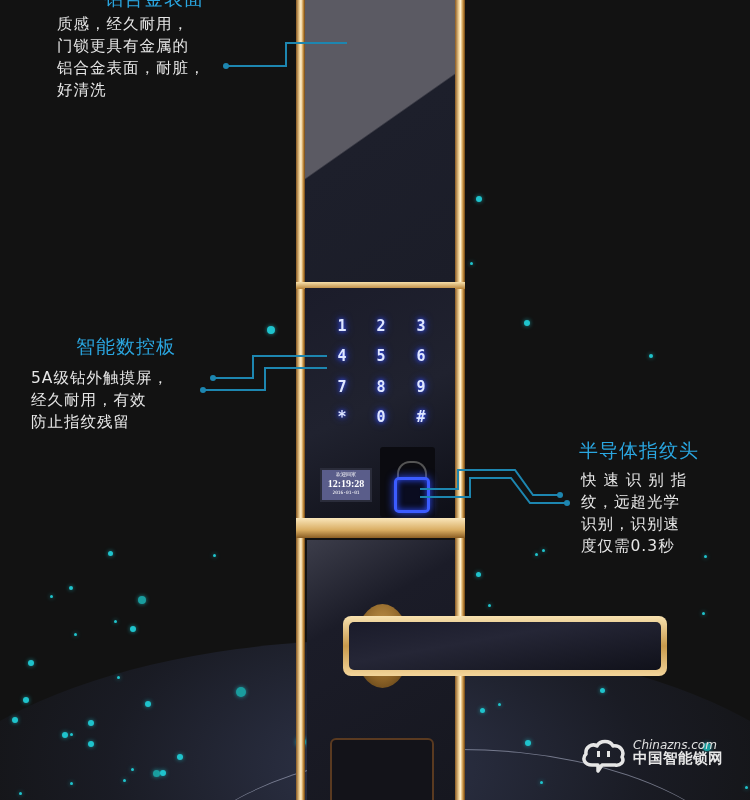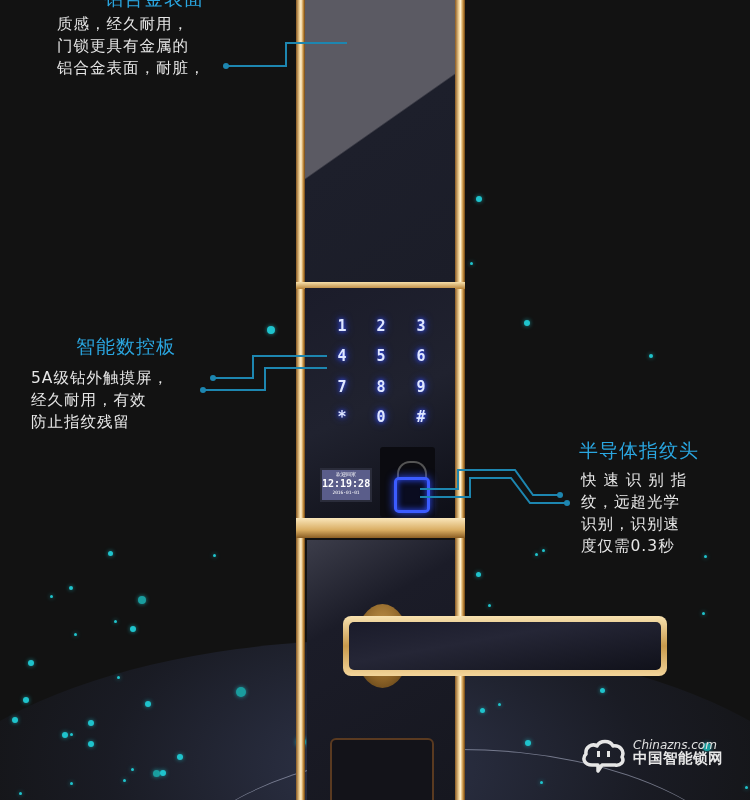--- a/index.html
+++ b/index.html
@@ -43,21 +43,21 @@
     color:#dfe7ff; font-size:15px; font-weight:bold;
     text-shadow:0 0 4px #3a55ff, 0 0 8px #2a44ff;
     font-family:"DejaVu Sans Mono", monospace;
   }
   .screen {
     position:absolute; left:320px; top:468px; width:48px; height:30px;
     background:#5a5d8a; border:2px solid #2a2c3a;
     color:#fff; text-align:center; font-family:"DejaVu Sans Mono", monospace;
   }
   .screen .s1 { font-size:5px; line-height:8px; }
-  .screen .s2 { font-size:10px; line-height:11px; font-weight:bold; }
+  .screen .s2 { font-size:10px; line-height:11px; font-weight:bold;font-family:Liberation Serif, serif; }
   .screen .s3 { font-size:4.5px; line-height:7px; }
   .fp-housing { position:absolute; left:380px; top:447px; width:55px; height:70px; background:#0b0b10; border-radius:3px; }
   .fp-sensor {
     position:absolute; left:394px; top:477px; width:30px; height:30px;
     border:3px solid #3b5cff; border-radius:5px; background:#0a0c20;
     box-shadow:0 0 8px #2d4dff, inset 0 0 6px #2d4dff;
   }
   .fp-top { position:absolute; left:397px; top:461px; width:26px; height:16px; border-radius:13px 13px 0 0; border:2px solid #555; border-bottom:none; }
   .lower-panel {
     left:307px; top:540px; width:148px; height:260px;
@@ -187,20 +187,21 @@
     <circle cx="560" cy="495" r="3"></circle>
     <circle cx="567" cy="503" r="3"></circle>
   </g>
 </svg>
 
 <div class="title" style="left:104px;top:-14px">铝合金表面</div>
 <div class="desc" style="left:57px;top:13px">
   <div>质感，经久耐用，</div>
   <div>门锁更具有金属的</div>
   <div>铝合金表面，耐脏，</div>
+  <div>好清洗</div>
 </div>
 
 <div class="title" style="left:76px;top:334px">智能数控板</div>
 <div class="desc" style="left:31px;top:367px">
   <div>5A级钻外触摸屏，</div>
   <div>经久耐用，有效</div>
   <div>防止指纹残留</div>
 </div>
 
 <div class="title" style="left:579px;top:438px">半导体指纹头</div>

